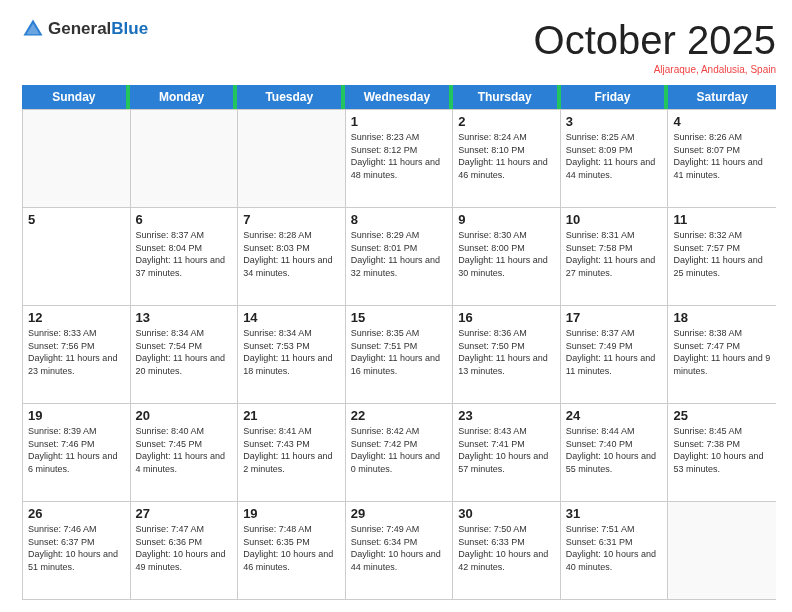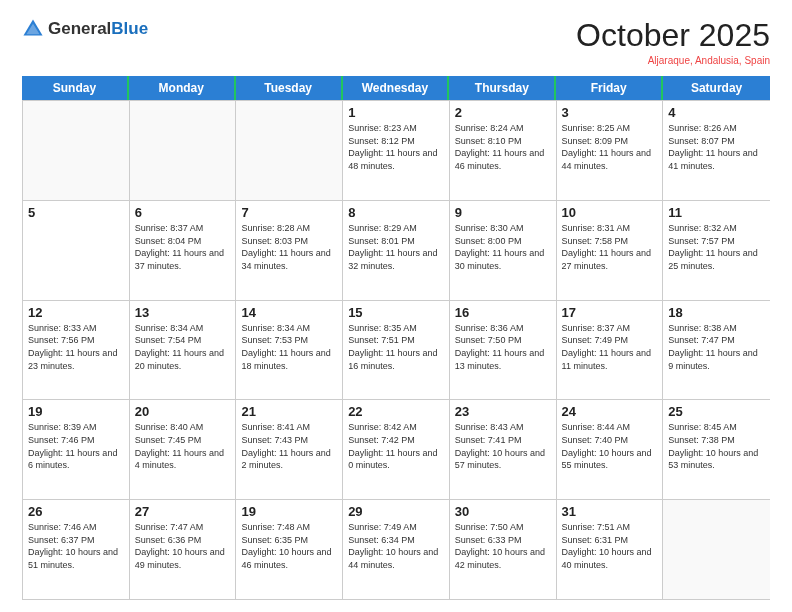--- a/index.html
+++ b/index.html
@@ -6,21 +6,21 @@
     body {
       width: 792px;
       height: 612px;
       font-family: Arial, Helvetica, sans-serif;
       background: #fff;
       overflow: hidden;
     }
     .page {
       width: 792px;
       height: 612px;
-      padding: 18px 22px 12px 22px;
+      padding: 18px 16px 12px 22px;
       display: flex;
       flex-direction: column;
     }
     .header {
       display: flex;
       justify-content: space-between;
       align-items: flex-start;
       margin-bottom: 10px;
     }
     .logo {
@@ -41,21 +41,21 @@
       line-height: 1.1;
     }
     .logo-icon {
       width: 22px;
       height: 22px;
     }
     .header-right {
       text-align: right;
     }
     .month-title {
-      font-size: 32px;
+      font-size: 40px;
       font-weight: 300;
       color: #222;
       line-height: 1.1;
     }
     .location {
       font-size: 10px;
       color: #ef4444;
       margin-top: 2px;
     }
     .calendar {
@@ -67,21 +67,21 @@
       display: grid;
       grid-template-columns: repeat(7, 1fr);
       background: #2b7fd4;
     }
     .cal-header-cell {
       color: #fff;
       font-size: 12px;
       font-weight: bold;
       text-align: center;
       padding: 5px 2px;
-      border-right: 2px solid #22c55e;
+      border-right: 4px solid #22c55e;
     }
     .cal-header-cell:last-child {
       border-right: none;
     }
     .cal-body {
       display: flex;
       flex-direction: column;
       flex: 1;
       border-left: 1px solid #ccc;
       border-bottom: 1px solid #ccc;

